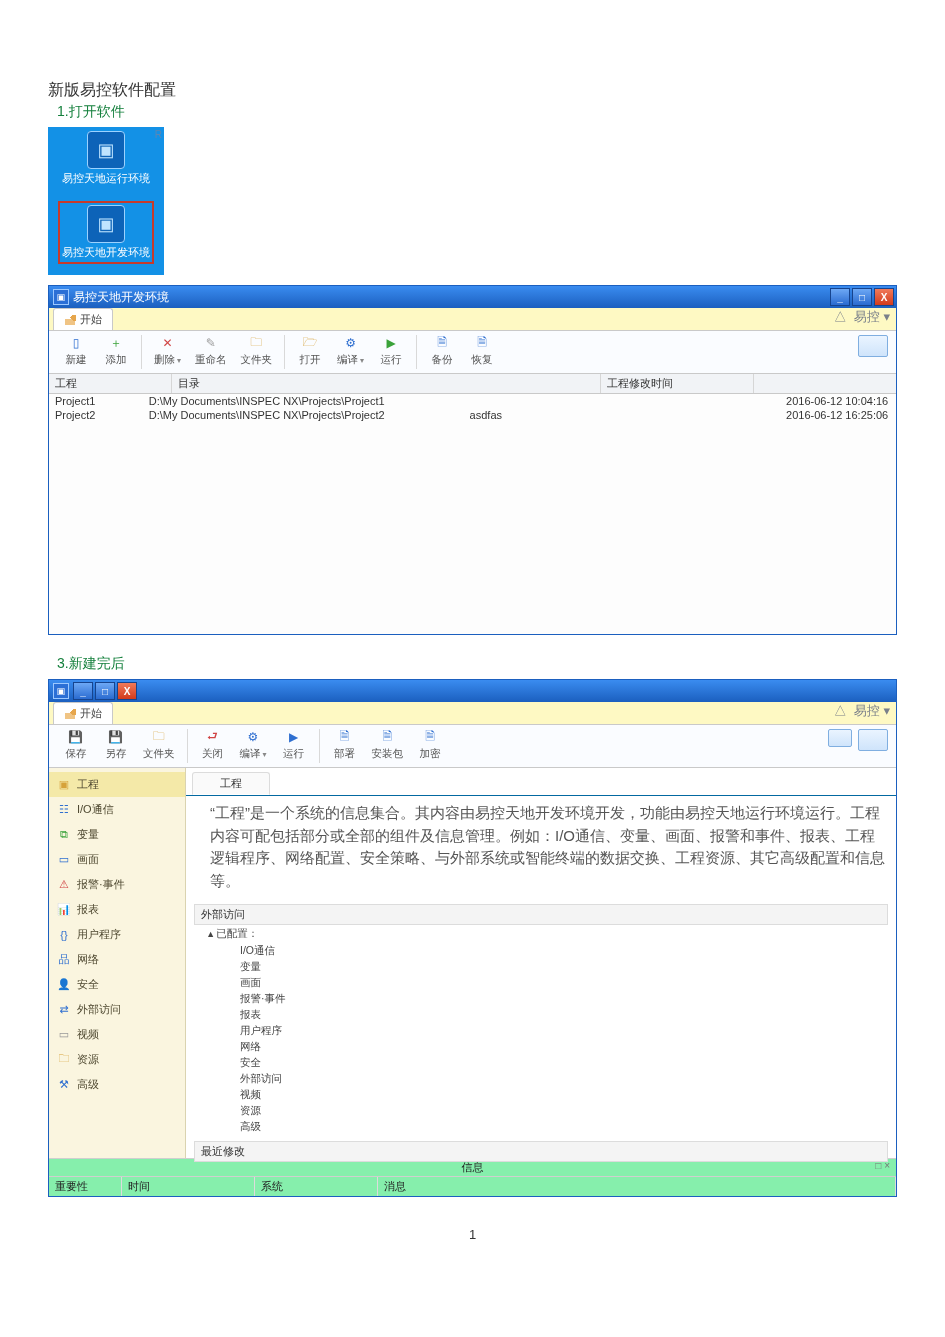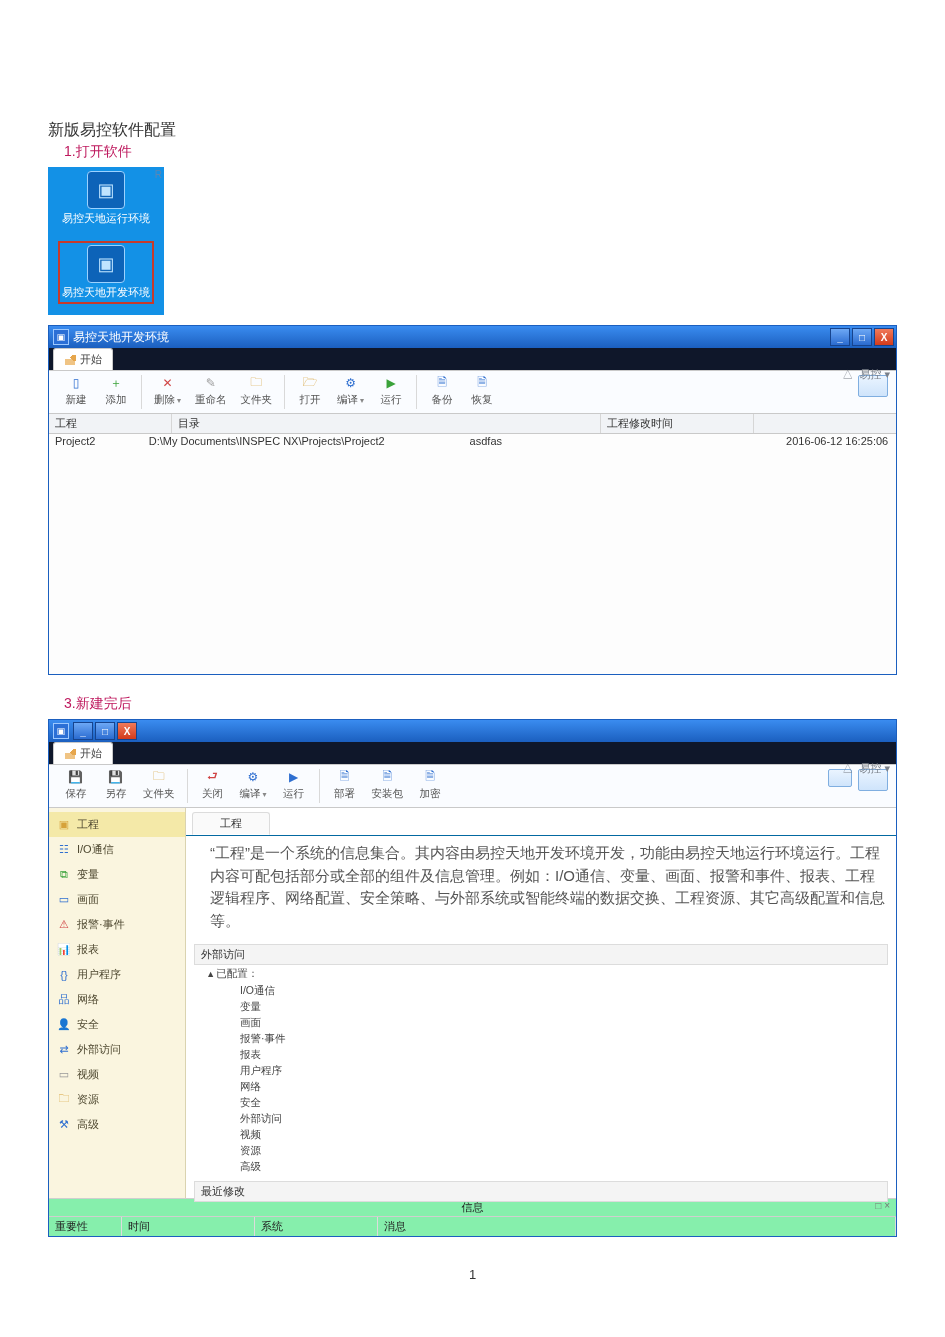--- a/index.html
+++ b/index.html
@@ -1,18 +1,18 @@
 <!DOCTYPE html>
 <html><head>
 <meta charset="utf-8">
 <style>
   body{margin:0;background:#fff;font-family:"Microsoft YaHei",SimSun,Arial,sans-serif;color:#222;font-size:13px}
-  .page{width:945px;margin:0 auto;padding:120px 48px 40px 48px;box-sizing:border-box;position:relative}
+  .page{width:945px;margin:0 auto;padding:80px 48px 40px 48px;box-sizing:border-box;position:relative}
   .doc-title{font-size:16px;color:#333;margin:0 0 2px 0}
-  .step{font-size:14px;color:#be185d;margin:2px 0 6px 16px}
+  .step{font-size:14px;color:#15803d;margin:2px 0 6px 9px}
   .page-number{text-align:center;font-size:13px;color:#333;margin-top:30px}
 
   
   .desk{width:116px;height:148px;background:#1391e6;position:relative;margin-bottom:10px}
   .di{position:absolute;width:96px;left:10px;text-align:center;color:#fff;font-size:11px}
   .di.top{top:4px}
   .di.bot{top:74px}
   .di .tile{width:36px;height:36px;background:#0d63b8;border:1px solid #9cd2ff;border-radius:4px;margin:0 auto 2px auto;display:flex;align-items:center;justify-content:center}
   .di .tile .glyph{color:#bfe4ff;font-size:18px;line-height:1}
   .di.bot .wrap{display:inline-block;padding:2px;border:2px solid #c63a2a}
@@ -22,23 +22,23 @@
   .win{border:1px solid #1b5fbf;background:#fdfdfd;margin-bottom:20px}
   .titlebar{height:22px;background:linear-gradient(#3a8cf0,#1b5fbf);display:flex;align-items:center;color:#fff;font-size:12px;padding:0 2px 0 4px}
   .titlebar .tico{width:14px;height:14px;background:#2b6fd6;border:1px solid #9cc8ff;margin-right:4px;display:flex;align-items:center;justify-content:center;font-size:9px}
   .titlebar .ttext{flex:1;white-space:nowrap;overflow:hidden}
   .wbtns{display:flex;gap:2px}
   .wbtn{width:18px;height:16px;border:1px solid #16448e;display:flex;align-items:center;justify-content:center;font-size:10px;font-weight:bold;color:#fff}
   .wbtn.min{background:linear-gradient(#6da8f5,#2a6bd0)}
   .wbtn.max{background:linear-gradient(#6da8f5,#2a6bd0)}
   .wbtn.close{background:linear-gradient(#f07a5a,#d23b1c)}
 
-  .tabstrip{height:22px;background:#0f172a;border-bottom:1px solid #c9c9c9;display:flex;align-items:flex-end;font-size:11px;color:#444;position:relative}
+  .tabstrip{height:22px;background:#fef9c3;border-bottom:1px solid #c9c9c9;display:flex;align-items:flex-end;font-size:11px;color:#444;position:relative}
   .tabstrip .tab{padding:3px 10px;border:1px solid #c9c9c9;border-bottom:none;background:#fff;margin-left:4px;border-radius:3px 3px 0 0;display:flex;align-items:center;gap:4px}
-  .tabstrip .right{position:absolute;right:6px;top:19px;color:#7a808a;font-size:11px}
+  .tabstrip .right{position:absolute;right:6px;top:0;color:#7a808a;font-size:13px}
   .home-ico{width:12px;height:10px;display:inline-block;background:conic-gradient(from 45deg,#e6a64c 0 25%,transparent 0) top center/12px 6px no-repeat,linear-gradient(#f0c484,#f0c484) center bottom/10px 6px no-repeat}
 
   .ribbon{background:#fafcff;border-bottom:1px solid #c9c9c9;padding:4px 6px;display:flex;align-items:flex-start;gap:0;font-size:11px;color:#555}
   .rgrp{display:flex;align-items:flex-start;gap:14px;padding:0 8px}
   .rsep{width:1px;height:34px;background:#d9d9d9;margin:0 4px}
   .rbtn{display:flex;flex-direction:column;align-items:center;gap:2px;min-width:26px}
   .rbtn .ri{width:18px;height:16px;display:flex;align-items:center;justify-content:center;font-size:12px}
   .rbtn .rl{font-size:10.5px;color:#555;white-space:nowrap}
   .ribbon .flex{flex:1}
   .monitor{width:28px;height:20px;border:1px solid #7faee0;border-radius:2px;background:linear-gradient(#eaf4ff,#cfe4fb);margin-right:2px}
@@ -184,20 +184,26 @@
       <div class="flex"></div>
       <div class="monitor"></div>
     </div>
     <div class="ptable">
       <div class="hdr">
         <div class="c-prj">工程</div>
         <div class="c-dir">目录</div>
         <div class="c-time">工程修改时间</div>
       </div>
       <div class="ptable-body">
+        <div class="row">
+          <div class="c-prj">Project1</div>
+          <div class="c-dir">D:\My Documents\INSPEC NX\Projects\Project1</div>
+          <div class="c-desc"></div>
+          <div class="c-time">2016-06-12 10:04:16</div>
+        </div>
         <div class="row">
           <div class="c-prj">Project2</div>
           <div class="c-dir">D:\My Documents\INSPEC NX\Projects\Project2</div>
           <div class="c-desc">asdfas</div>
           <div class="c-time">2016-06-12 16:25:06</div>
         </div>
       </div>
     </div>
   </div>
 

